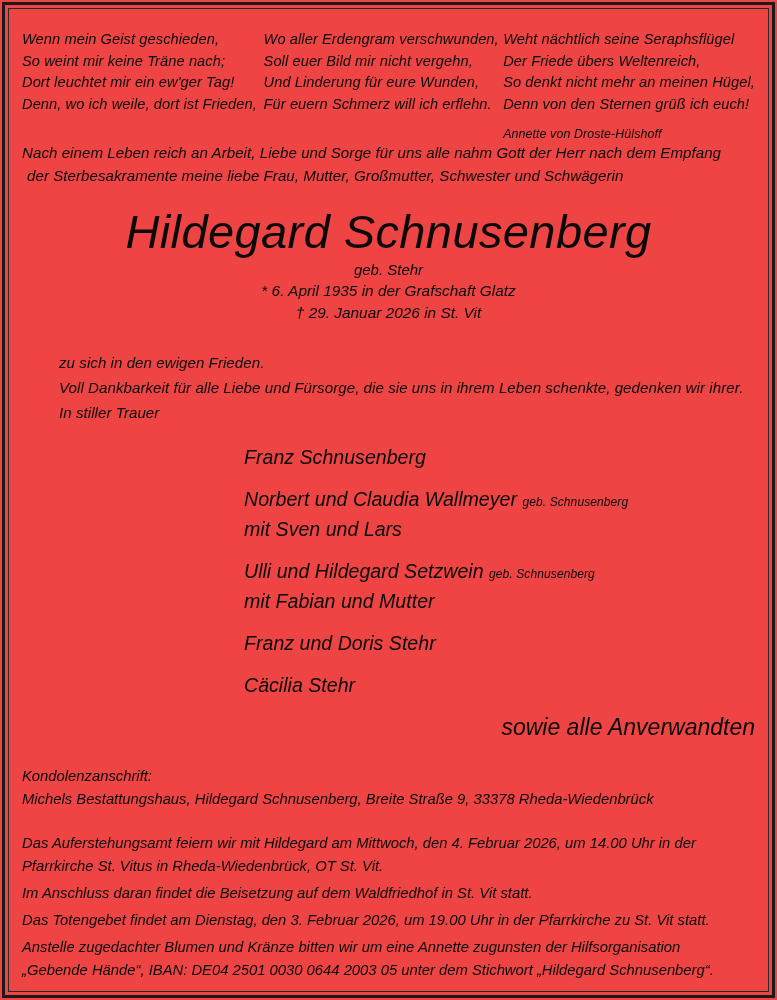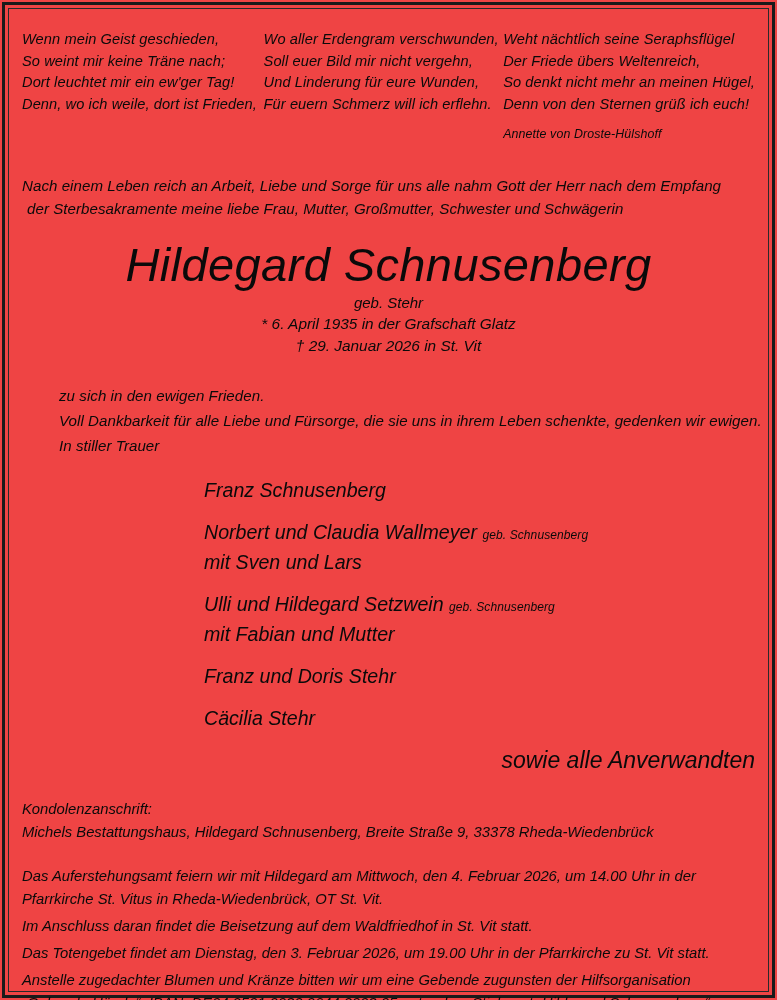--- a/index.html
+++ b/index.html
@@ -74,21 +74,20 @@
     font-size: 12.4px;
     line-height: 16px;
     margin-top: 11px;
     white-space: nowrap;
   }
 
   
   .intro {
     font-size: 15.1px;
     line-height: 22.5px;
-    margin-top: 33px;
     letter-spacing: 0.05px;
   }
   .intro .l { display: block; white-space: nowrap; }
   .intro .l.indent { padding-left: 5px; }
 
   
   .name-block {
     text-align: center;
     margin-top: 24px;
   }
@@ -122,20 +121,21 @@
   .family {
     margin-top: 18px;
     padding-left: 182px;
   }
   .fam-group { margin-bottom: 14px; }
   .fam-group:last-child { margin-bottom: 0; }
   .fam-line {
     font-size: 19.6px;
     line-height: 28px;
     white-space: nowrap;
+    margin-left: 40px;
   }
   .fam-line .nee-small {
     font-size: 12px;
     letter-spacing: 0.1px;
   }
   .fam-line.sub {
     font-size: 19.6px;
     line-height: 27px;
   }
   .fam-closing {
@@ -208,21 +208,21 @@
 
     <div class="name-block">
       <div class="deceased-name">Hildegard Schnusenberg</div>
       <div class="nee">geb. Stehr</div>
       <div class="born">* 6. April 1935 in der Grafschaft Glatz</div>
       <div class="died">† 29. Januar 2026 in St. Vit</div>
     </div>
 
     <div class="continuation">
       <span class="l">zu sich in den ewigen Frieden.</span>
-      <span class="l">Voll Dankbarkeit für alle Liebe und Fürsorge, die sie uns in ihrem Leben schenkte, gedenken wir ewigen.</span>
+      <span class="l">Voll Dankbarkeit für alle Liebe und Fürsorge, die sie uns in ihrem Leben schenkte, gedenken wir ihrer.</span>
       <span class="l">In stiller Trauer</span>
     </div>
 
     <div class="family">
 
       <div class="fam-group">
         <div class="fam-line">
           <span>Franz Schnusenberg</span>
         </div>
       </div>
@@ -271,19 +271,19 @@
         <span class="l">Das Auferstehungsamt feiern wir mit Hildegard am Mittwoch, den 4. Februar 2026, um 14.00 Uhr in der</span>
         <span class="l">Pfarrkirche St. Vitus in Rheda-Wiedenbrück, OT St. Vit.</span>
       </p>
       <p>
         <span class="l">Im Anschluss daran findet die Beisetzung auf dem Waldfriedhof in St. Vit statt.</span>
       </p>
       <p>
         <span class="l">Das Totengebet findet am Dienstag, den 3. Februar 2026, um 19.00 Uhr in der Pfarrkirche zu St. Vit statt.</span>
       </p>
       <p>
-        <span class="l">Anstelle zugedachter Blumen und Kränze bitten wir um eine Gebende zugunsten der Hilfsorganisation</span>
+        <span class="l">Anstelle zugedachter Blumen und Kränze bitten wir um eine Annette zugunsten der Hilfsorganisation</span>
         <span class="l">„Gebende Hände“, IBAN: DE04 2501 0030 0644 2003 05 unter dem Stichwort „Hildegard Schnusenberg“.</span>
       </p>
     </div>
 
   </div>
 </div>
 
 </body></html>

